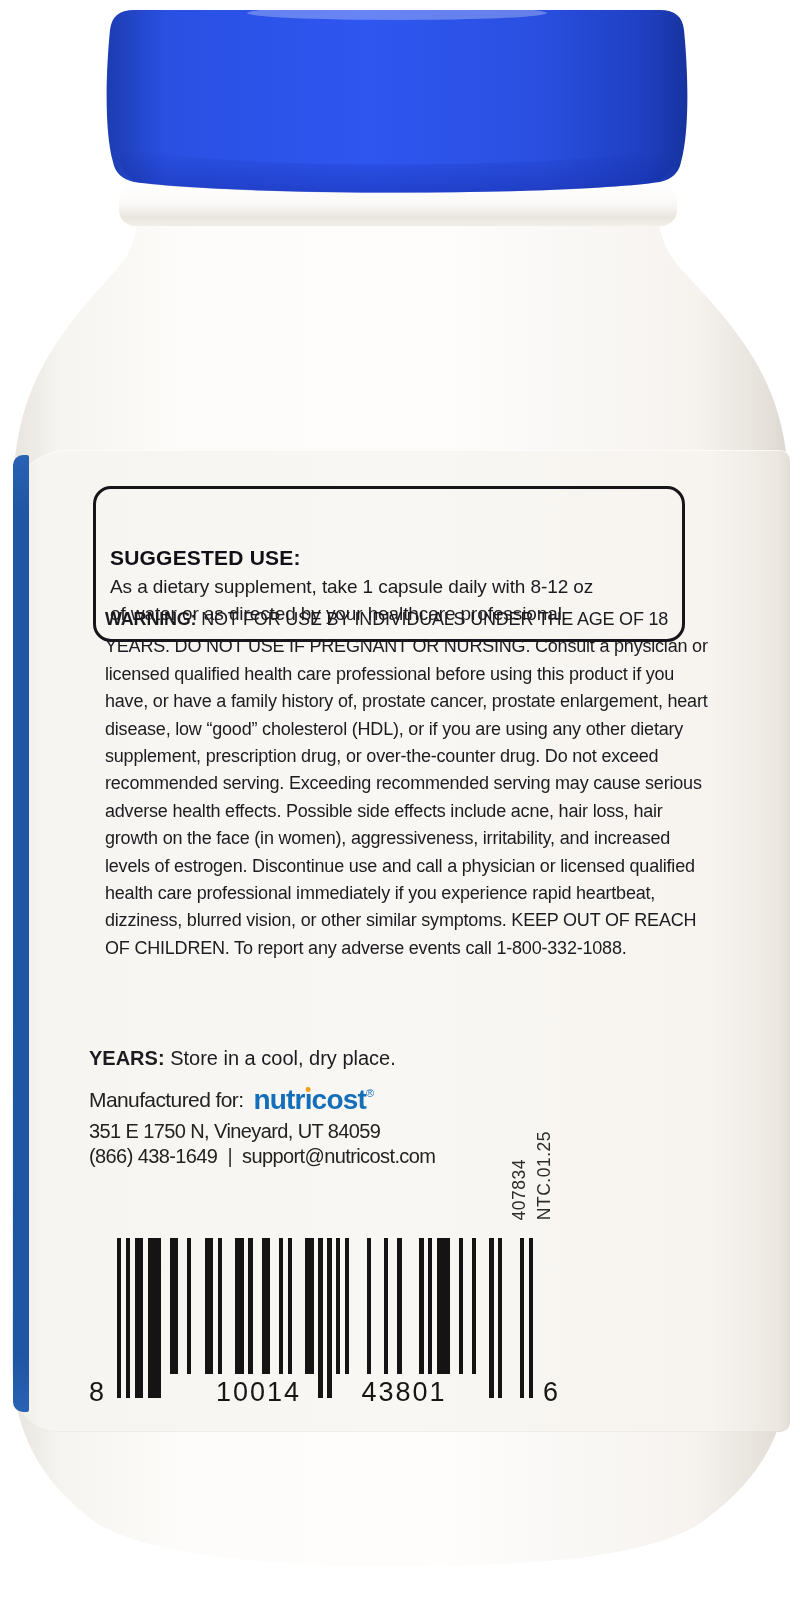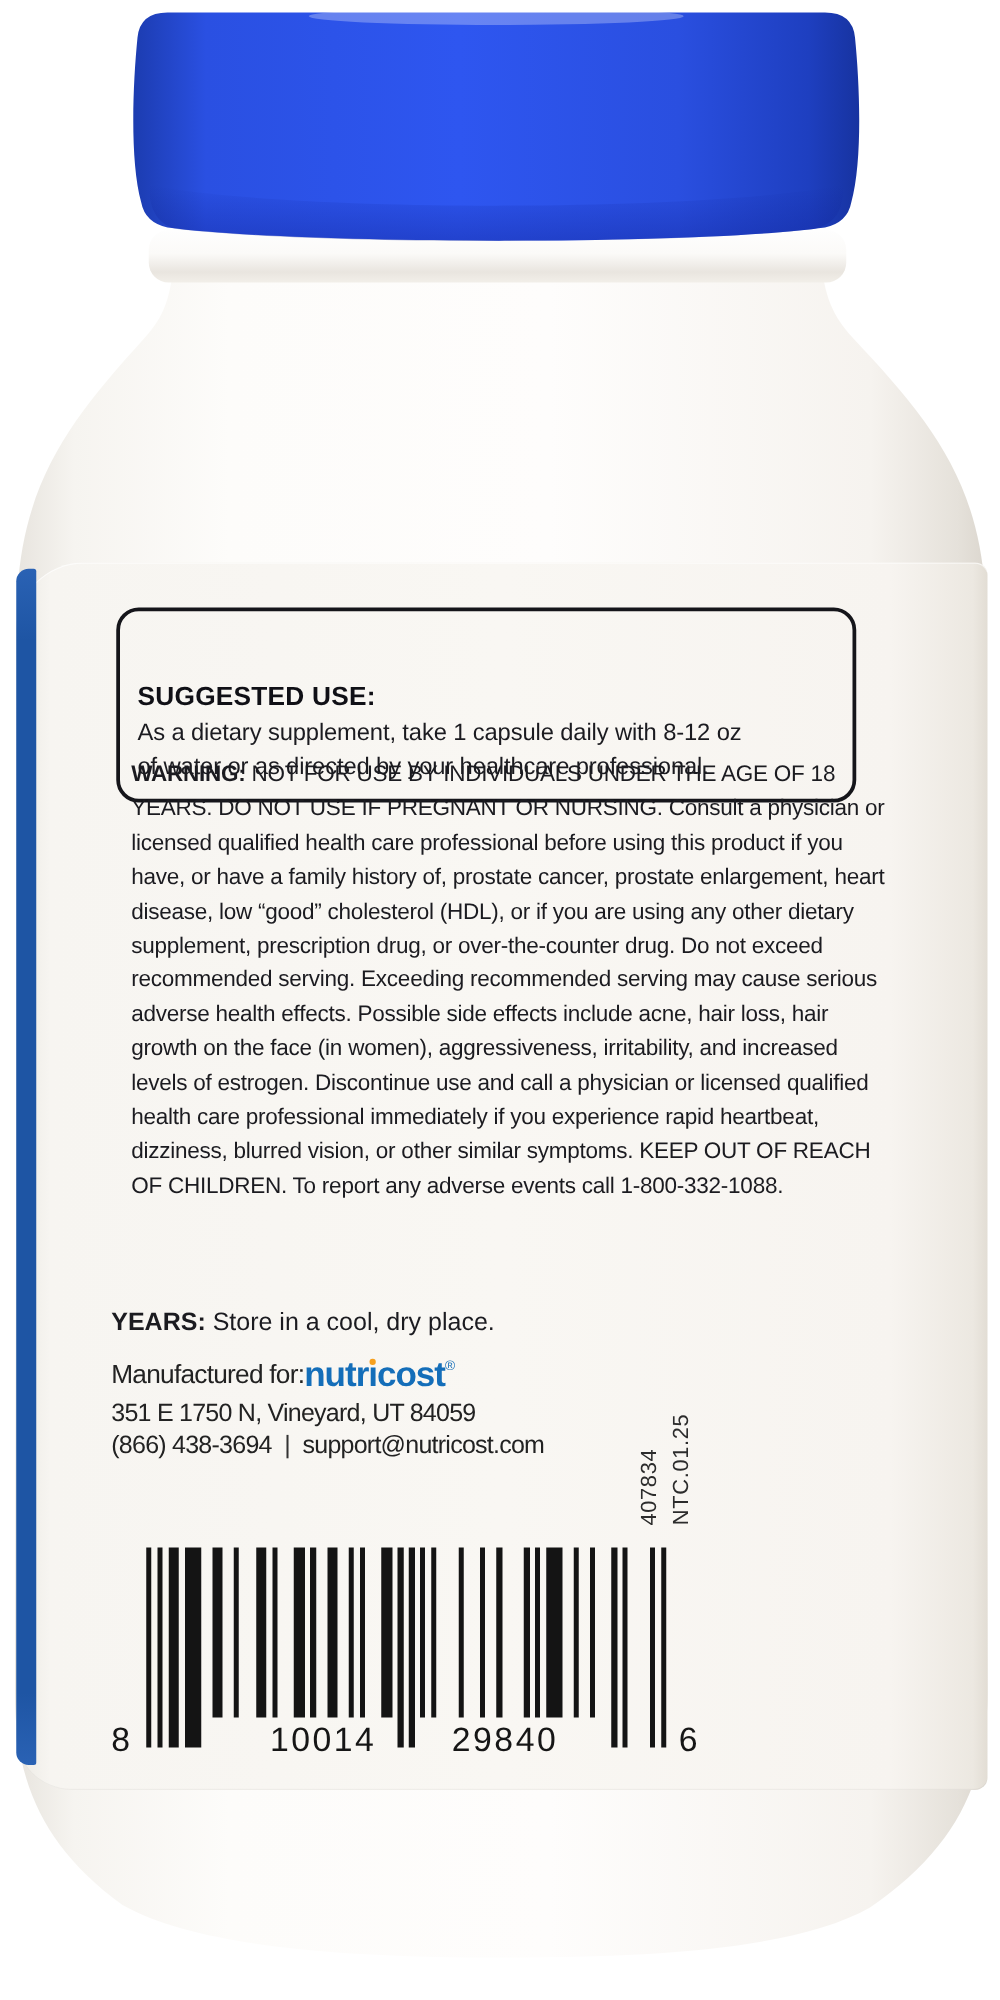--- a/index.html
+++ b/index.html
@@ -21,21 +21,21 @@
            border:3px solid #15151a;border-radius:18px;padding:9px 14px 12px 14px;background:transparent;}
   .use-title{font-size:21px;font-weight:800;letter-spacing:.2px;color:#101016;margin-top:48px;}
   .use-body{font-size:19px;line-height:27px;margin-top:3px;white-space:pre-line;letter-spacing:-.1px;}
 
   .warning{position:absolute;left:76px;top:156px;width:614px;font-size:18px;line-height:27.4px;letter-spacing:-.2px;margin-left:16px;}
   .blabel{font-weight:800;}
 
   .notice{position:absolute;left:76px;top:594px;width:600px;font-size:20px;line-height:28px;}
 
   .cond{letter-spacing:-.6px;}
-  .mfg-row{position:absolute;left:76px;top:636px;width:620px;display:flex;align-items:flex-end;}
+  .mfg-row{position:absolute;left:76px;top:636px;width:620px;display:flex;align-items:flex-end;gap:10px;}
   .mfg-label{font-size:21px;line-height:28px;color:#222;}
   .brand{font-size:28px;font-weight:800;color:#146eb9;letter-spacing:-.8px;line-height:28px;}
   .regmark{font-size:11px;color:#146eb9;vertical-align:top;line-height:14px;}
   .address{position:absolute;left:76px;top:669px;font-size:20px;line-height:24px;color:#222;}
   .phone-row{position:absolute;left:76px;top:694px;font-size:20px;line-height:24px;color:#222;}
   .sep{margin:0 10px;color:#333;}
   .site{position:absolute;left:74px;top:714px;font-size:45px;font-weight:800;letter-spacing:-1.5px;line-height:46px;}
   .site .name{color:#146eb9;}
   .site .tld{color:#f6a01e;}
 
@@ -137,21 +137,21 @@
     </div>
 
     <div class="mfg-row">
       <span class="mfg-label cond">Manufactured for:</span>
       <span><span class="brand logo-word">nutr<span class="ic">ı<i class="odot"></i></span>cost</span><span class="regmark">®</span></span>
     </div>
 
     <div class="address cond">351 E 1750 N, Vineyard, UT 84059</div>
 
     <div class="phone-row cond">
-      <span>(866) 438-3694</span><span class="sep">|</span><span>support@nutricost.com</span>
+      <span>(866) 438-1649</span><span class="sep">|</span><span>support@nutricost.com</span>
     </div>
 
 
     <div class="codes">
       <span class="vtext">407834</span>
       <span class="vtext">NTC.01.25</span>
     </div>
 
     <div class="barcode">
       <div class="bars" id="bars">
@@ -181,17 +181,17 @@
           <div class="bar" style="left: 76.8421%; width: 3.15789%;"></div>
           <div class="bar" style="left: 82.1053%; width: 1.05263%;"></div>
           <div class="bar" style="left: 85.2632%; width: 1.05263%;"></div>
           <div class="bar tall" style="left: 89.4737%; width: 1.05263%;"></div>
           <div class="bar tall" style="left: 91.5789%; width: 1.05263%;"></div>
           <div class="bar tall" style="left: 96.8421%; width: 1.05263%;"></div>
           <div class="bar tall" style="left: 98.9474%; width: 1.05263%;"></div>
         </div>
       <span class="bdigit d-left">8</span>
       <span class="bdigit d-g1">10014</span>
-      <span class="bdigit d-g2">29840</span>
+      <span class="bdigit d-g2">43801</span>
       <span class="bdigit d-right">6</span>
     </div>
   </div>
 </div>
 
 </body></html>

